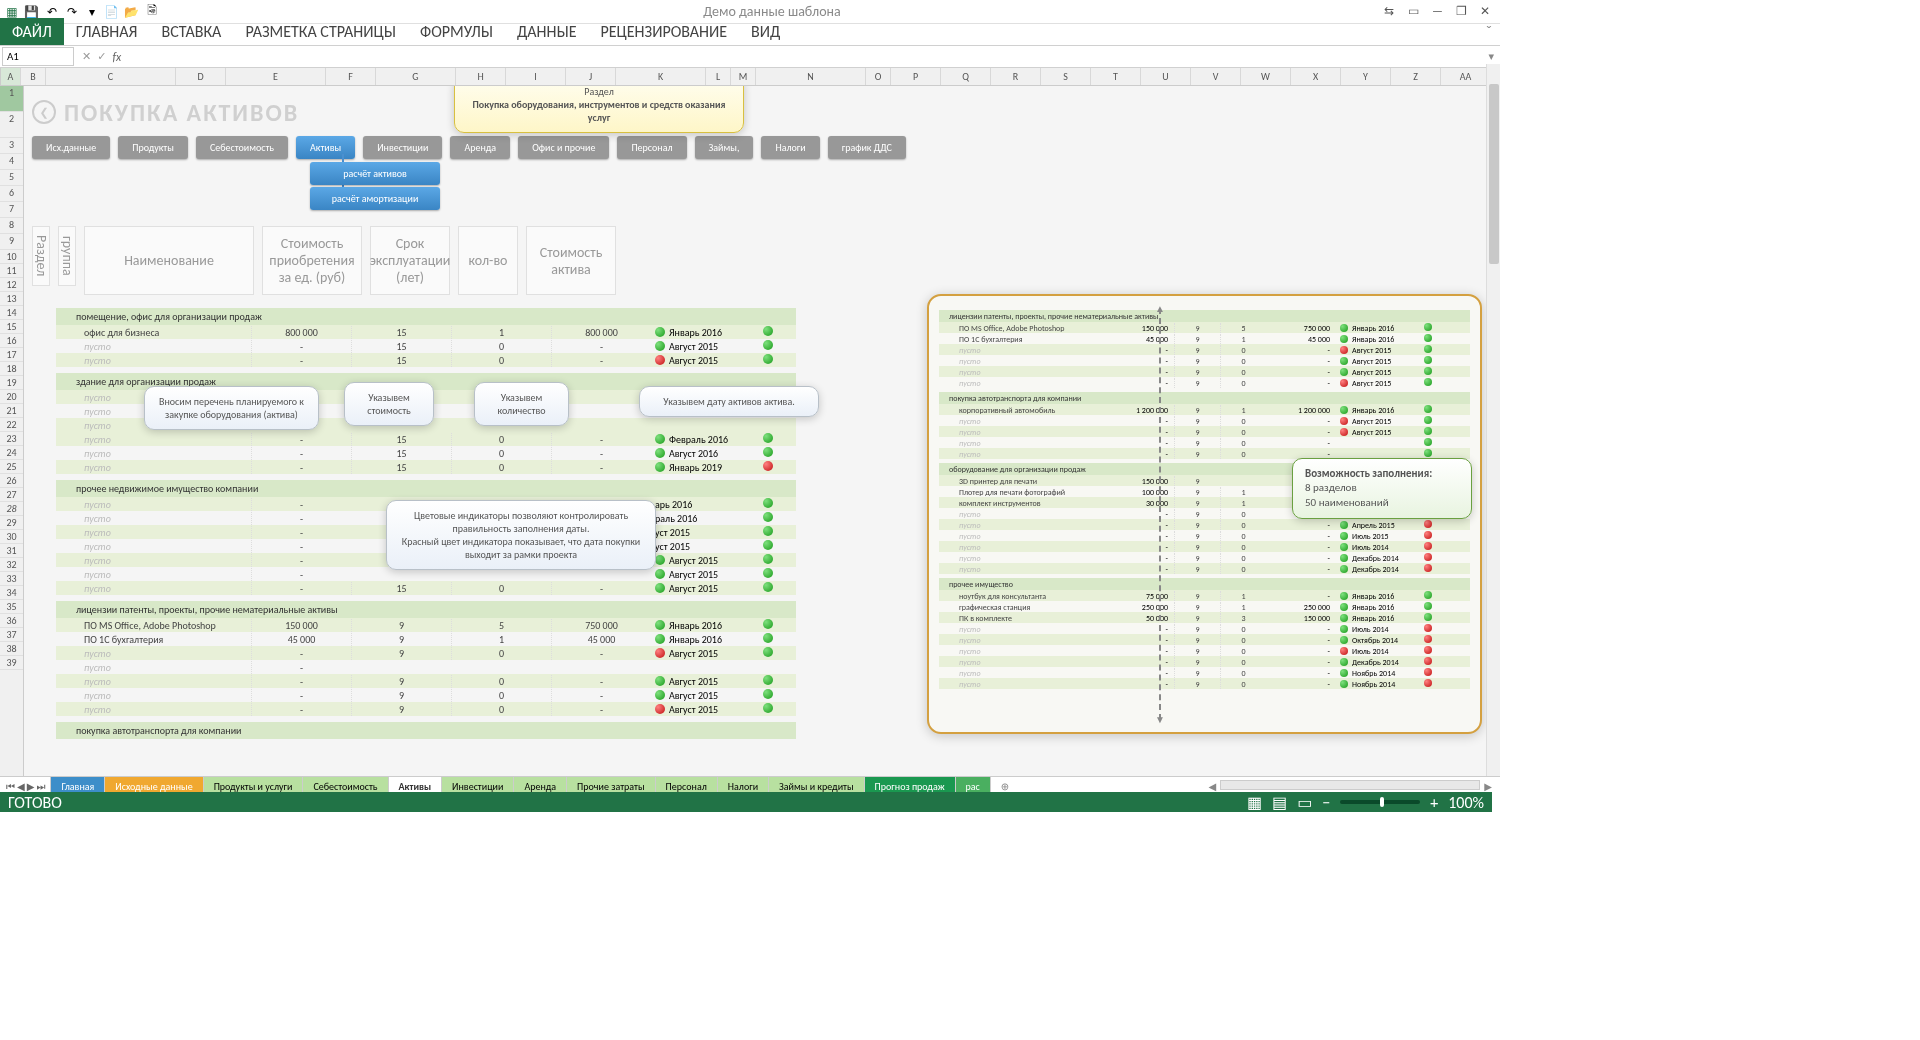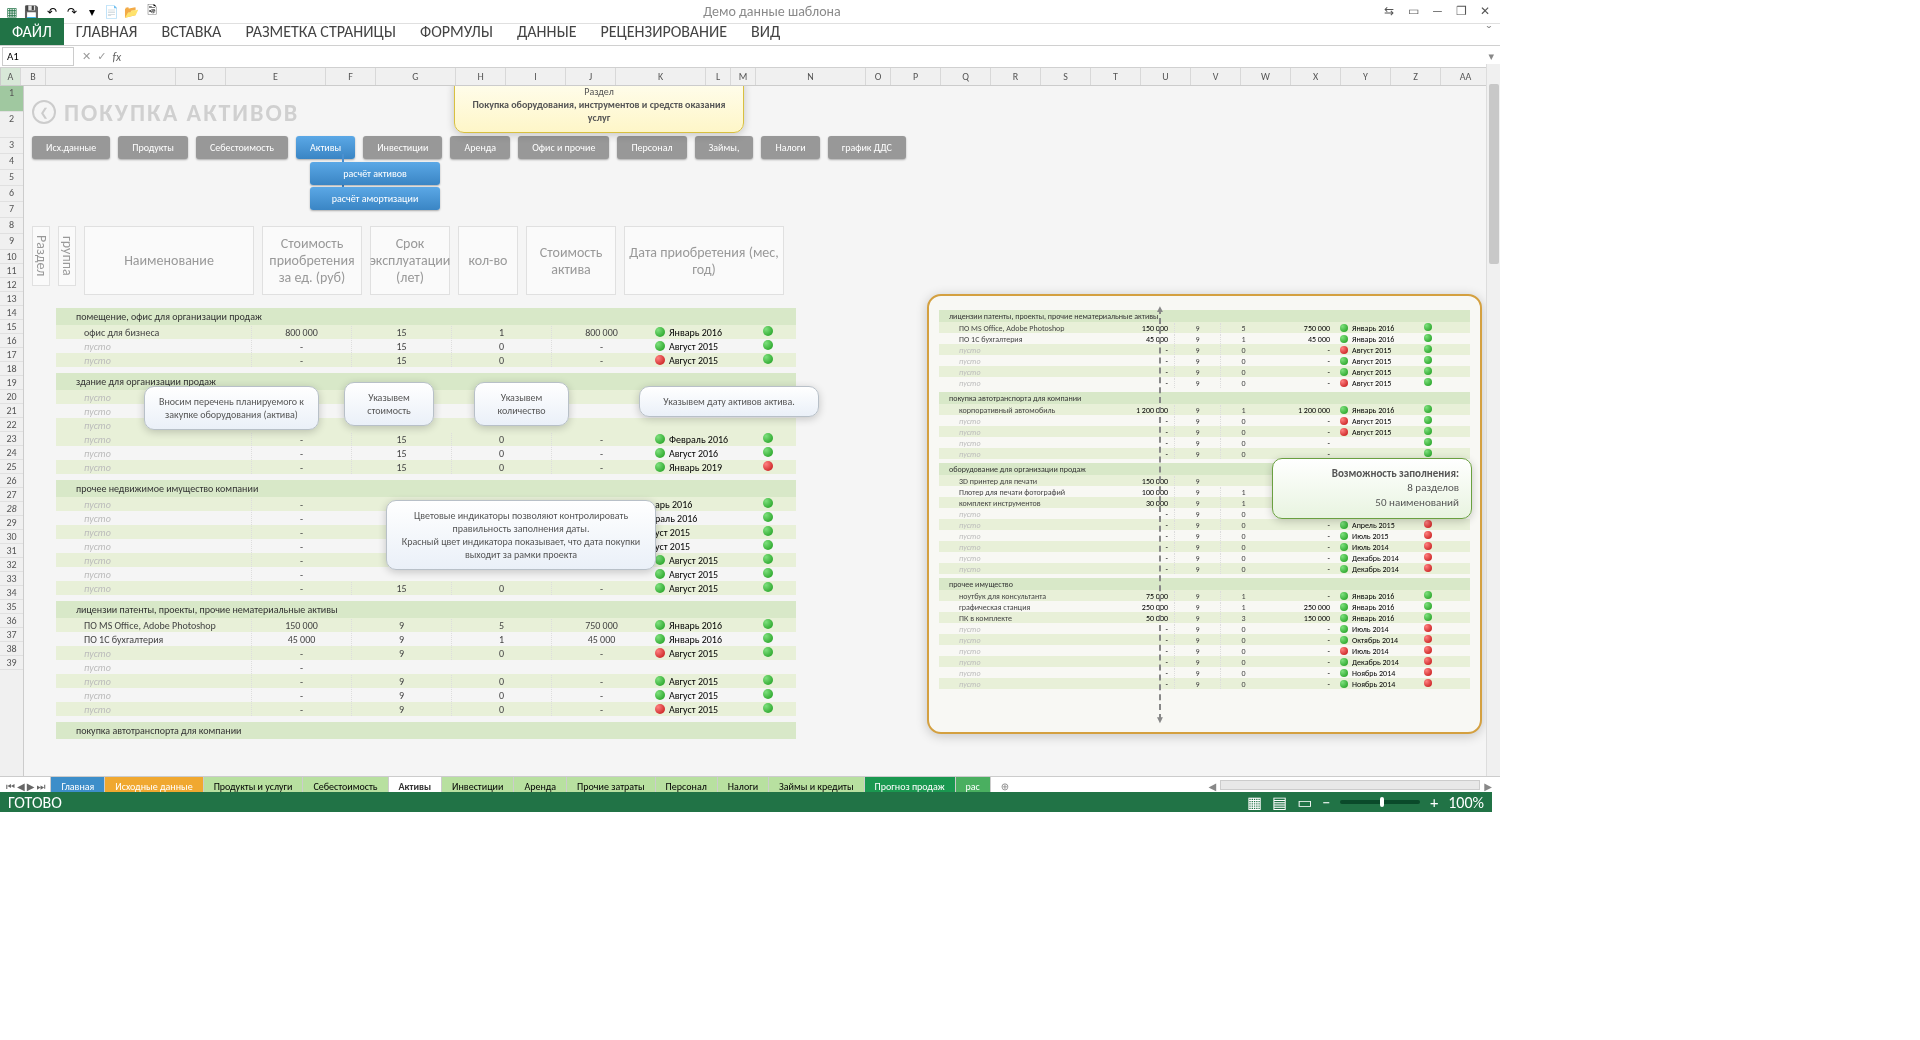--- a/index.html
+++ b/index.html
@@ -262,21 +262,20 @@
       </div>
 
     <div class="tbl-headers">
       <div class="tbl-h vert">Раздел</div>
       <div class="tbl-h vert">группа</div>
       <div class="tbl-h" style="width:170px">Наименование</div>
       <div class="tbl-h" style="width:100px">Стоимость приобретения за ед. (руб)</div>
       <div class="tbl-h" style="width:80px">Срок эксплуатации (лет)</div>
       <div class="tbl-h" style="width:60px">кол-во</div>
       <div class="tbl-h" style="width:90px">Стоимость актива</div>
-      <div class="tbl-h" style="width:160px">Дата приобретения (мес, год)</div>
     </div>
 
     <div class="tbl-rows" id="tbl-rows">
         <div class="section-row">помещение, офис для организации продаж</div>
         <div class="data-row alt">
           <div class="name">офис для бизнеса</div>
           <div class="cell">800 000</div>
           <div class="cell">15</div>
           <div class="cell">1</div>
           <div class="cell">800 000</div>
@@ -905,21 +904,21 @@
             <div class="cell">9</div>
             <div class="cell">0</div>
             <div class="cellw">-</div>
             <div class="datecell">
               <span class="dot green"></span>
               <span>Ноябрь 2014</span>
             </div>
             <div class="datecell2"><span class="dot red"></span></div>
           </div>
         </div>
-      <div class="callout green2" style="top:162px;right:8px;width:200px;text-align:right;font-size:11px">
+      <div class="callout green2" style="top:162px;right:8px;width:180px;text-align:left;font-size:11px">
         <b>Возможность заполнения:</b><br>
         <span>8 разделов</span><br>
         <span>50 наименований</span>
       </div>
     </div>
   </div>
 </div>
 
 <div class="scrollbar-v">
     <div class="thumb"></div>

